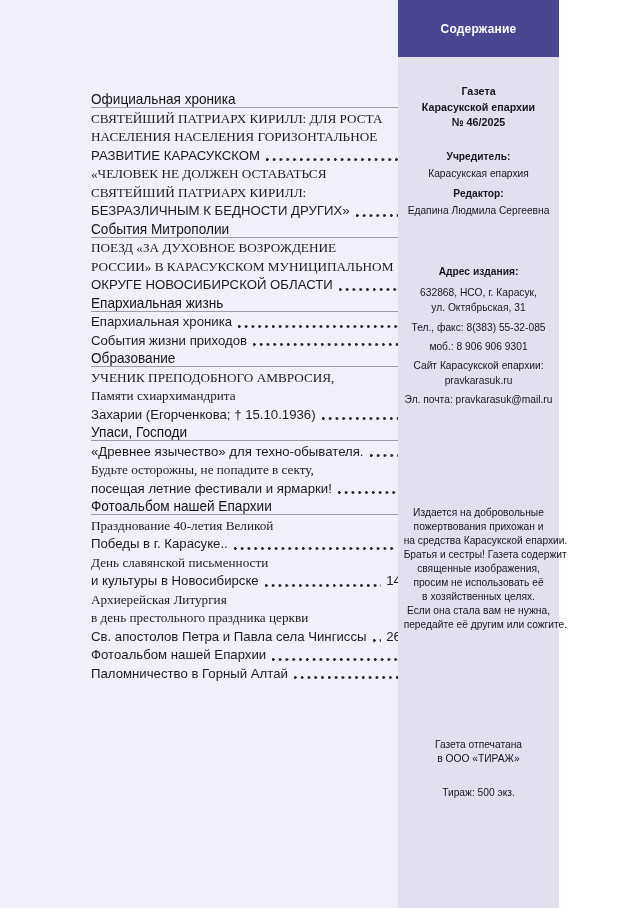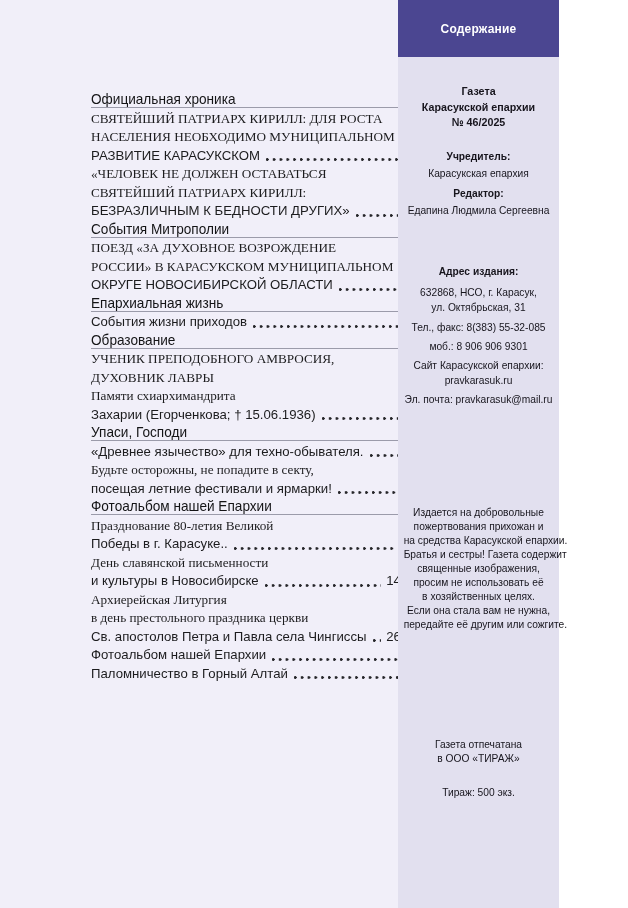--- a/index.html
+++ b/index.html
@@ -61,21 +61,21 @@
   }
 </style>
 </head>
 <body>
 
 <div class="white-strip"></div>
 
 <div class="toc">
     <div class="toc-heading"><span class="squeeze">Официальная хроника</span></div>
     <div class="toc-line">СВЯТЕЙШИЙ ПАТРИАРХ КИРИЛЛ: ДЛЯ РОСТА</div>
-    <div class="toc-line">НАСЕЛЕНИЯ НЕОБХОДИМО МУНИЦИПАЛЬНОМ</div>
+    <div class="toc-line">НАСЕЛЕНИЯ НАСЕЛЕНИЯ ГОРИЗОНТАЛЬНОЕ</div>
     <div class="toc-row">
       <span class="text">РАЗВИТИЕ КАРАСУКСКОМ</span>
       <span class="leader"></span>
       <span class="page">6</span>
     </div>
     <div class="toc-line">«ЧЕЛОВЕК НЕ ДОЛЖЕН ОСТАВАТЬСЯ</div>
     <div class="toc-line">СВЯТЕЙШИЙ ПАТРИАРХ КИРИЛЛ:</div>
     <div class="toc-row">
       <span class="text">БЕЗРАЗЛИЧНЫМ К БЕДНОСТИ ДРУГИХ»</span>
       <span class="leader"></span>
@@ -84,47 +84,51 @@
     <div class="toc-heading"><span class="squeeze">События Митрополии</span></div>
     <div class="toc-line">ПОЕЗД «ЗА ДУХОВНОЕ ВОЗРОЖДЕНИЕ</div>
     <div class="toc-line">РОССИИ» В КАРАСУКСКОМ МУНИЦИПАЛЬНОМ</div>
     <div class="toc-row">
       <span class="text">ОКРУГЕ НОВОСИБИРСКОЙ ОБЛАСТИ</span>
       <span class="leader"></span>
       <span class="page">13</span>
     </div>
     <div class="toc-heading"><span class="squeeze">Епархиальная жизнь</span></div>
     <div class="toc-row">
+      <span class="text">Епархиальная хроника</span>
+      <span class="leader"></span>
+      <span class="page">14</span>
+    </div>
+    <div class="toc-row">
       <span class="text">События жизни приходов</span>
       <span class="leader"></span>
       <span class="page">26</span>
     </div>
     <div class="toc-heading"><span class="squeeze">Образование</span></div>
     <div class="toc-line">УЧЕНИК ПРЕПОДОБНОГО АМВРОСИЯ,</div>
-    <div class="toc-line">ДУХОВНИК ЛАВРЫ</div>
     <div class="toc-line">Памяти схиархимандрита</div>
     <div class="toc-row">
-      <span class="text">Захарии (Егорченкова; † 15.06.1936)</span>
+      <span class="text">Захарии (Егорченкова; † 15.10.1936)</span>
       <span class="leader"></span>
       <span class="page">39</span>
     </div>
     <div class="toc-heading"><span class="squeeze">Упаси, Господи</span></div>
     <div class="toc-row">
       <span class="text">«Древнее язычество» для техно-обывателя.</span>
       <span class="leader"></span>
       <span class="page">40</span>
     </div>
     <div class="toc-line">Будьте осторожны, не попадите в секту,</div>
     <div class="toc-row">
       <span class="text">посещая летние фестивали и ярмарки!</span>
       <span class="leader"></span>
       <span class="page">31</span>
     </div>
     <div class="toc-heading"><span class="squeeze">Фотоальбом нашей Епархии</span></div>
-    <div class="toc-line">Празднование 80-летия Великой</div>
+    <div class="toc-line">Празднование 40-летия Великой</div>
     <div class="toc-row">
       <span class="text">Победы в г. Карасуке..</span>
       <span class="leader"></span>
       <span class="page">2-6</span>
     </div>
     <div class="toc-line">День славянской письменности</div>
     <div class="toc-row">
       <span class="text">и культуры в Новосибирске</span>
       <span class="leader"></span>
       <span class="page">14-15</span>

